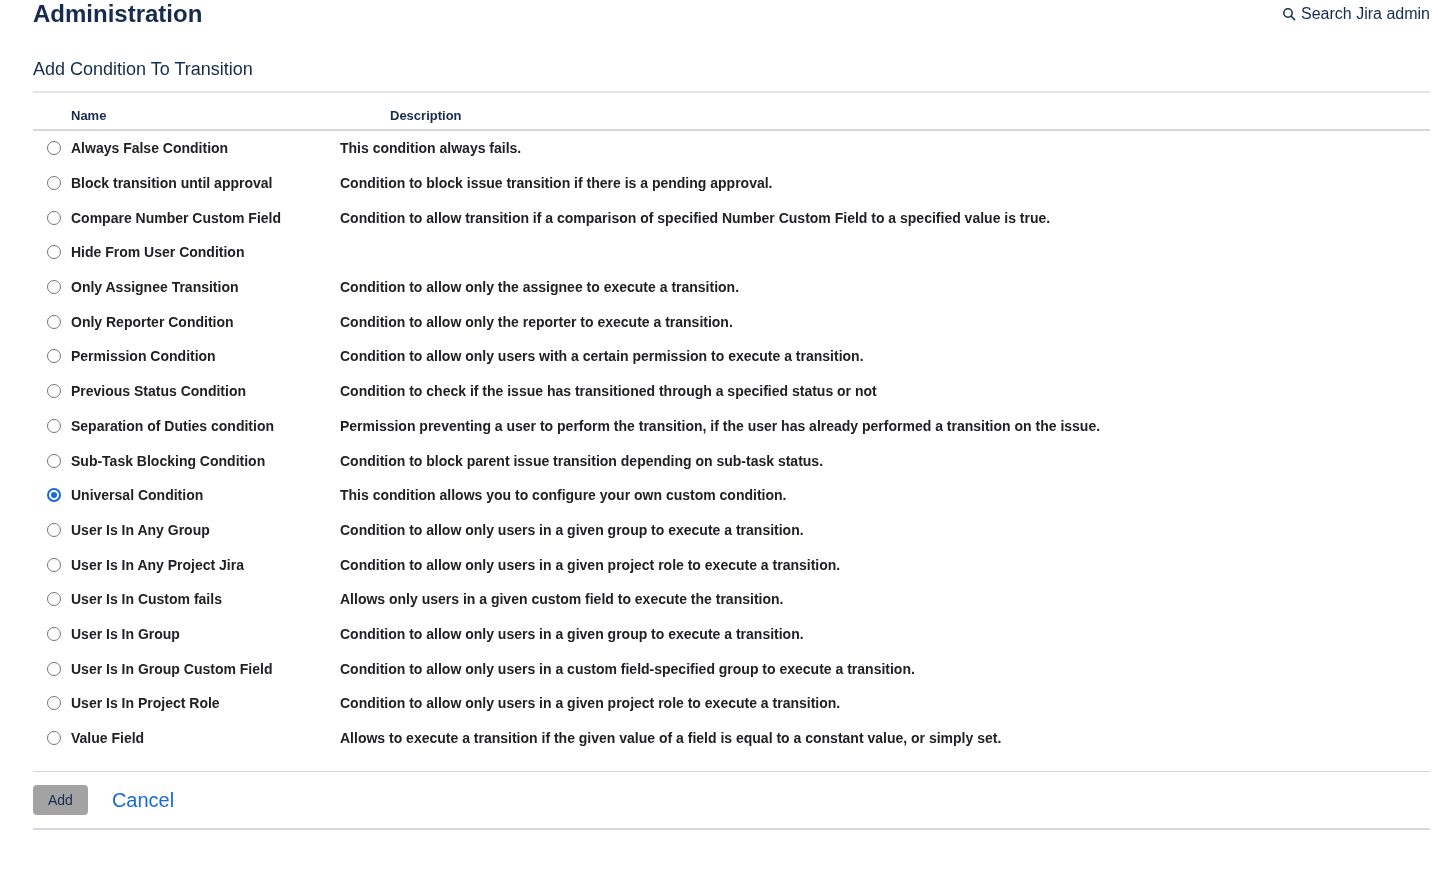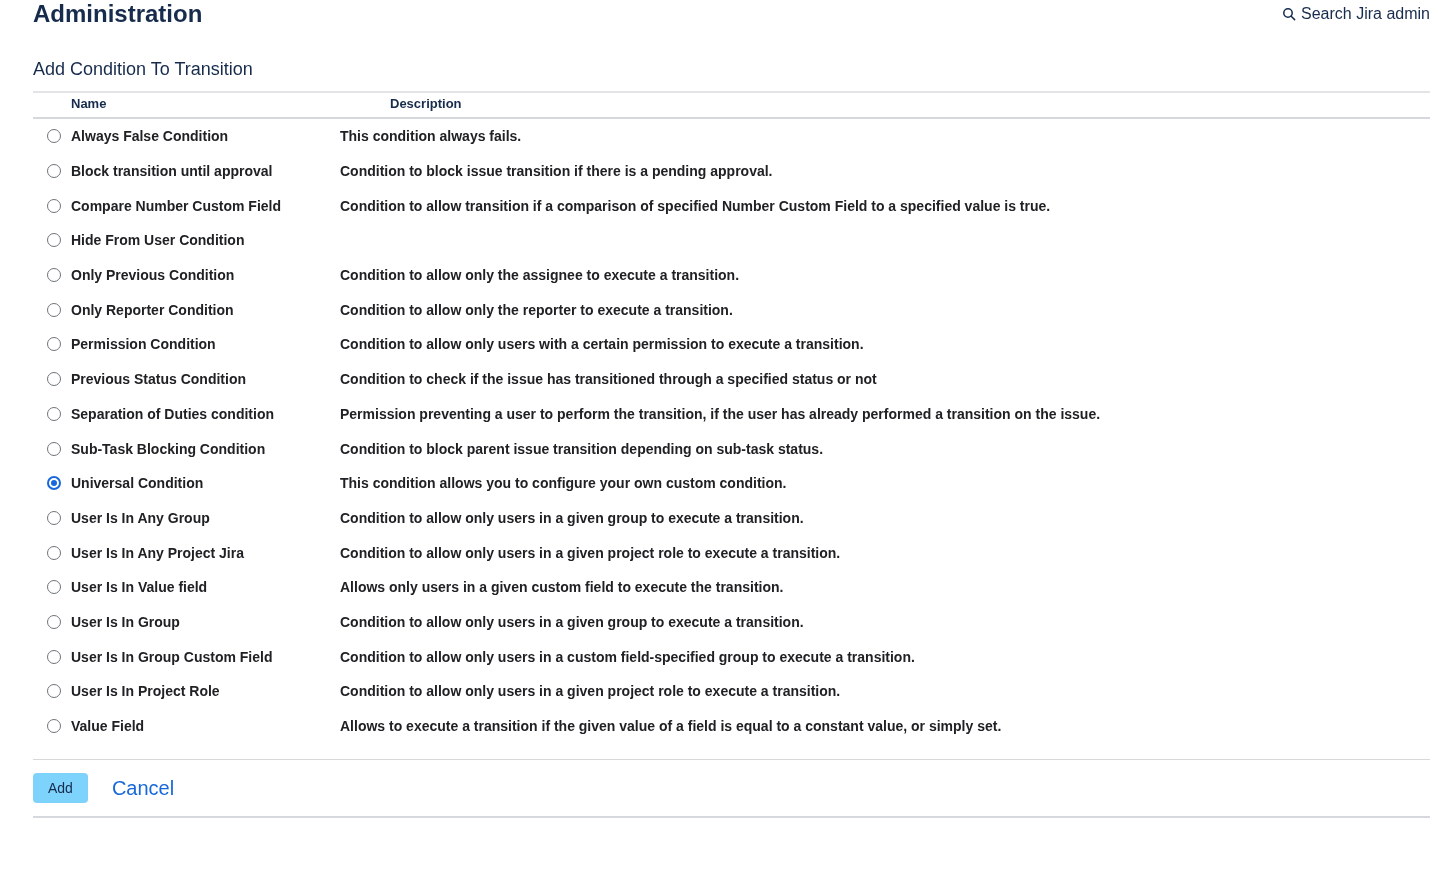--- a/index.html
+++ b/index.html
@@ -12,41 +12,41 @@
   .app-title { font-size:24px; font-weight:700; color:#172b4d; }
   .search-admin { display:flex; align-items:center; gap:5px; font-size:16px; color:#172b4d;
     cursor:pointer; }
   .search-admin svg { display:block; }
 
   
   .section-heading { margin-top:31px; font-size:18px; font-weight:400; color:#172b4d;
     padding-bottom:11px; border-bottom:2px solid #e2e4e8; }
 
   
-  .thead { display:flex; align-items:flex-end; height:26px; padding-bottom:6px;
+  .thead { display:flex; align-items:flex-end; height:38px; padding-bottom:6px;
     border-bottom:2px solid #d5d9de; }
   .th { font-size:13px; font-weight:700; color:#172b4d; }
   .th-name { margin-left:38px; width:279px; }
   .th-desc { flex:1;margin-left:40px; }
 
   .rows {}
   .row { display:flex; align-items:center; height:34.7px; padding-left:14px; font-size:14px;font-weight:bold; }
   .radio { width:14px; height:14px; border-radius:50%; border:1px solid #6f747c;
     flex:0 0 14px; position:relative; background:#fff; cursor:pointer; }
   .radio.selected { border:2px solid #1868db; }
   .radio.selected::after { content:""; position:absolute; left:50%; top:50%;
     width:6px; height:6px; margin:-3px 0 0 -3px; border-radius:50%; background:#1868db; }
   .cell-name { margin-left:10px; width:269px; flex:0 0 269px; color:#202124; }
   .cell-desc { flex:1; color:#202124; }
 
   
   .rows-gap { height:16px; }
   .footer-rule-top { border-top:1px solid #d8d8d8; }
   .footer { display:flex; align-items:center; padding:13px 0 0 0; }
-  .add-btn { display:inline-block; background:#7dd3fc; color:#172b4d; font-size:14px;
+  .add-btn { display:inline-block; background:#a3a3a3; color:#172b4d; font-size:14px;
     font-family:"Liberation Sans", sans-serif; border:none; border-radius:4px;
     padding:7px 15px; cursor:pointer; }
   .cancel-link { margin-left:24px; color:#1868db; font-size:20px; text-decoration:none;
     cursor:pointer; }
   .footer-rule-bottom { margin-top:13px; border-top:2px solid #d5d9de; }
 </style>
 </head>
 <body>
 
 <div class="content">
@@ -90,21 +90,21 @@
     <span class="cell-desc">Condition to allow transition if a comparison of specified Number Custom Field to a specified value is true.</span>
   </div>
 
   <div class="row">
     <span class="radio"></span>
     <span class="cell-name">Hide From User Condition</span>
   </div>
 
   <div class="row">
     <span class="radio"></span>
-    <span class="cell-name">Only Previous Condition</span>
+    <span class="cell-name">Only Assignee Transition</span>
     <span class="cell-desc">Condition to allow only the assignee to execute a transition.</span>
   </div>
 
   <div class="row">
     <span class="radio"></span>
     <span class="cell-name">Only Reporter Condition</span>
     <span class="cell-desc">Condition to allow only the reporter to execute a transition.</span>
   </div>
 
   <div class="row">
@@ -144,21 +144,21 @@
   </div>
 
   <div class="row">
     <span class="radio"></span>
     <span class="cell-name">User Is In Any Project Jira</span>
     <span class="cell-desc">Condition to allow only users in a given project role to execute a transition.</span>
   </div>
 
   <div class="row">
     <span class="radio"></span>
-    <span class="cell-name">User Is In Value field</span>
+    <span class="cell-name">User Is In Custom fails</span>
     <span class="cell-desc">Allows only users in a given custom field to execute the transition.</span>
   </div>
 
   <div class="row">
     <span class="radio"></span>
     <span class="cell-name">User Is In Group</span>
     <span class="cell-desc">Condition to allow only users in a given group to execute a transition.</span>
   </div>
 
   <div class="row">

